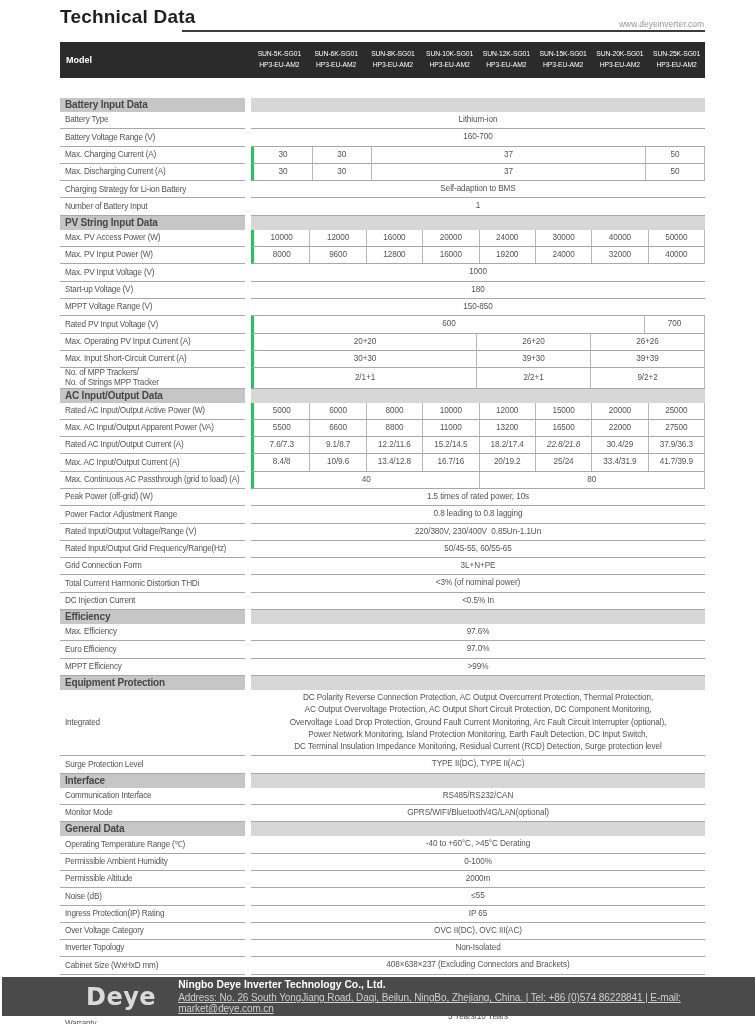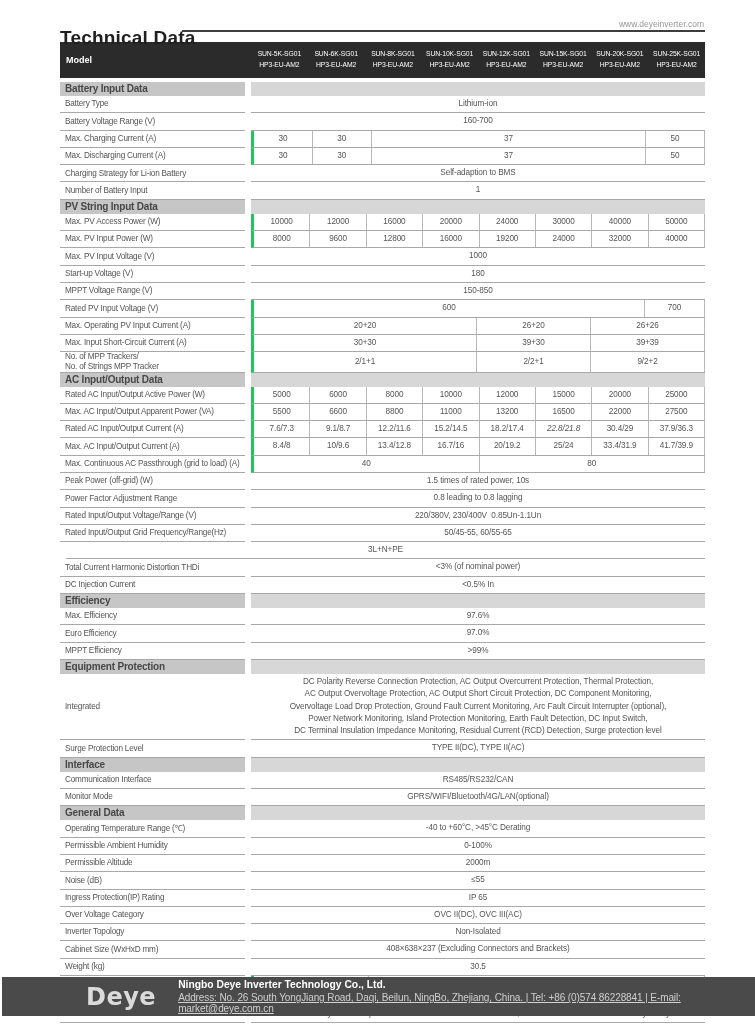--- a/index.html
+++ b/index.html
@@ -5,26 +5,26 @@
   * { margin:0; padding:0; box-sizing:border-box; }
   html,body { background:#ffffff; }
   .page {
     position:relative; width:755px; height:1024px; background:#ffffff;
     font-family:"Liberation Sans", sans-serif; color:#555; overflow:hidden;
   }
   .content { position:absolute; left:60px; top:0; width:645px; }
 
   
   .hdr { position:relative; height:42px; }
-  .title { position:absolute; left:0; top:27px; font-size:19px; font-weight:bold; color:#1f1f1f; letter-spacing:0.2px; }
+  .title { position:absolute; left:0; top:6px; font-size:19px; font-weight:bold; color:#1f1f1f; letter-spacing:0.2px; }
   .rule { position:absolute; left:122px; right:0; top:30px; height:2px; background:#3d3d3d; }
   .web { position:absolute; right:1px; top:19px; font-size:8.5px; color:#979797; }
 
   
-  .model-row { display:flex; height:36px; background:#2b2b2b; color:#fff; margin-bottom:4px; }
+  .model-row { display:flex; height:36px; background:#2b2b2b; color:#fff; margin-bottom:20px; }
   .model-label { width:191px; display:flex; align-items:center; padding-left:6px; font-weight:bold; font-size:9px; }
   .model-cols { flex:1; display:flex; }
   .model-col { flex:1; display:flex; align-items:center; justify-content:center; text-align:center;
                font-size:6.8px; line-height:1.55; white-space:pre-line; letter-spacing:-0.1px; }
 
   
   .row { display:flex; min-height:14.9px; }
   .lab { width:185px; padding-left:5px; display:flex; align-items:center; font-size:8.2px;
          letter-spacing:-0.2px; line-height:1.18; border-bottom:1px solid #a8a8a8; white-space:pre-line; }
   .gapc { width:6px; }
@@ -314,20 +314,21 @@
           </div>
         </div>
         <div class="row">
           <div class="lab">Rated Input/Output Grid Frequency/Range(Hz)</div>
           <div class="gapc"></div>
           <div class="vals">
             <div class="vcell" style="flex-grow: 8;">50/45-55, 60/55-65</div>
           </div>
         </div>
         <div class="row">
+          <div class="lab">Grid Connection Form</div>
           <div class="gapc"></div>
           <div class="vals">
             <div class="vcell" style="flex-grow: 8;">3L+N+PE</div>
           </div>
         </div>
         <div class="row">
           <div class="lab">Total Current Harmonic Distortion THDi</div>
           <div class="gapc"></div>
           <div class="vals">
             <div class="vcell" style="flex-grow: 8;">&lt;3% (of nominal power)</div>

